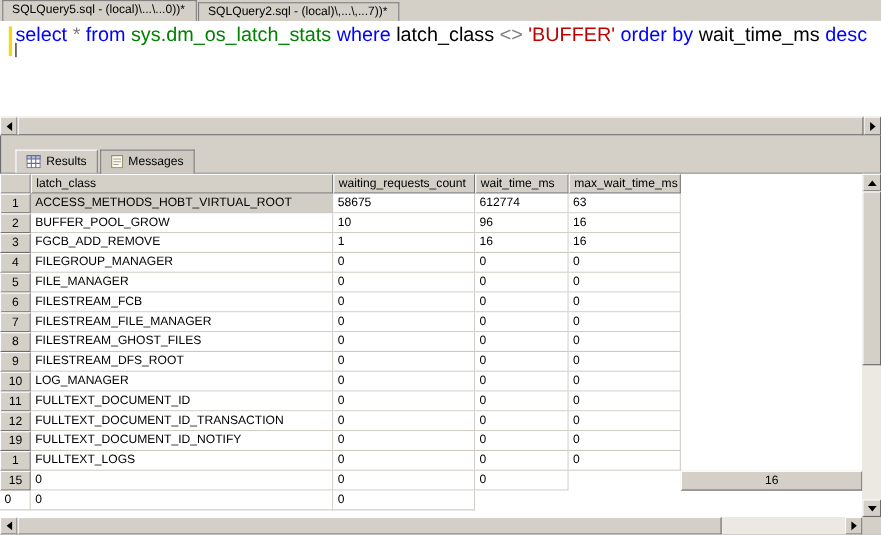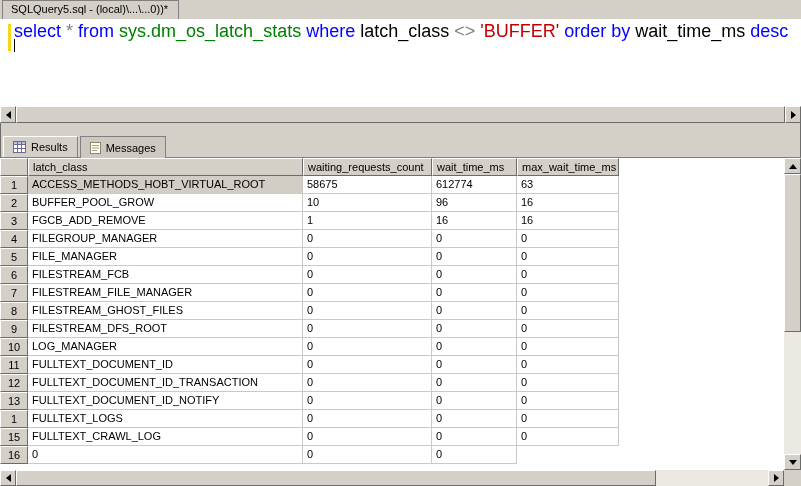--- a/index.html
+++ b/index.html
@@ -34,21 +34,21 @@
   .tri{width:0;height:0}
   .tri-left{border:4px solid transparent;border-left:none;border-right:5px solid #000}
   .tri-right{border:4px solid transparent;border-right:none;border-left:5px solid #000}
   .tri-up{border:4px solid transparent;border-top:none;border-bottom:5px solid #000}
   .tri-down{border:4px solid transparent;border-bottom:none;border-top:5px solid #000}
   .editor-hscroll{position:absolute;left:0;right:0;bottom:0;height:17px}
   .editor-hscroll .sb-btn{height:17px}
   .editor-hscroll .sb-thumb{left:0;top:0;bottom:0;right:0}
 
   
-  .res-tabs{position:absolute;top:136px;left:0;right:0;height:21px;display:flex;align-items:flex-start;padding-left:3px}
+  .res-tabs{position:absolute;top:136px;left:0;right:0;height:21px;display:flex;align-items:center;padding-left:14px}
   .res-tab{flex:none;display:flex;align-items:center;gap:5px;font-size:11px;color:#000;background:#d4d0c8;border:1px solid #808080;border-bottom:none;padding:0 9px;height:20px;margin-right:2px;position:relative;z-index:2;cursor:default}
   .res-tab.active{height:21px;border-color:#fff #808080 #808080 #fff}
   .res-tab.inactive{height:22px;background:#cdc9c1}
   .panel-line{position:absolute;top:157px;left:0;width:801px;height:1px;background:#808080}
 
   
   .grid-area{position:absolute;top:158px;left:0;width:784px;height:312px;background:#fff;overflow:hidden}
   .grid-table{display:grid;grid-template-columns:28px 275px 129px 85px 102px 1fr;grid-auto-rows:18px}
   .hcell{background:#d4d0c8;border-top:1px solid #fff;border-left:1px solid #fff;border-right:1px solid #6b6b6b;border-bottom:1px solid #6b6b6b;font-size:11px;line-height:16px;padding-left:4px;white-space:nowrap;overflow:hidden;color:#000}
   .rownum{text-align:center;padding:0}
@@ -66,20 +66,23 @@
 </style>
 </head>
 <body>
 
 <div class="app">
 
   <div class="doc-tabs">
     <div class="doc-tab active">
       <span>SQLQuery5.sql - (local)\...\...0))*</span>
     </div>
+    <div class="doc-tab">
+      <span>SQLQuery2.sql - (local)\,...\,...7))*</span>
+    </div>
   </div>
 
   <div class="editor">
     <div class="editor-text">
       <div class="change-bar"></div>
       <div class="sql-line"><span class="tok kw">select </span><span class="tok op">* </span><span class="tok kw">from </span><span class="tok sys">sys.dm_os_latch_stats </span><span class="tok kw">where </span><span class="tok id">latch_class </span><span class="tok op">&lt;&gt; </span><span class="tok str">'BUFFER' </span><span class="tok kw">order </span><span class="tok kw">by </span><span class="tok id">wait_time_ms </span><span class="tok kw">desc</span></div>
       <div class="caret"></div>
     </div>
     <div class="sb sb-h editor-hscroll">
       <div class="sb-btn">
@@ -191,34 +194,33 @@
         <div class="dcell">0</div>
         <div class="dcell">0</div>
         <div class="dcell">0</div>
         <div class="dfiller"></div>
         <div class="hcell rownum">12</div>
         <div class="dcell">FULLTEXT_DOCUMENT_ID_TRANSACTION</div>
         <div class="dcell">0</div>
         <div class="dcell">0</div>
         <div class="dcell">0</div>
         <div class="dfiller"></div>
-        <div class="hcell rownum">13</div>
+        <div class="hcell rownum">19</div>
         <div class="dcell">FULLTEXT_DOCUMENT_ID_NOTIFY</div>
         <div class="dcell">0</div>
         <div class="dcell">0</div>
         <div class="dcell">0</div>
         <div class="dfiller"></div>
         <div class="hcell rownum">1</div>
         <div class="dcell">FULLTEXT_LOGS</div>
         <div class="dcell">0</div>
         <div class="dcell">0</div>
         <div class="dcell">0</div>
         <div class="dfiller"></div>
         <div class="hcell rownum">15</div>
-        <div class="dcell">FULLTEXT_CRAWL_LOG</div>
         <div class="dcell">0</div>
         <div class="dcell">0</div>
         <div class="dcell">0</div>
         <div class="dfiller"></div>
         <div class="hcell rownum">16</div>
         <div class="dcell">0</div>
         <div class="dcell">0</div>
         <div class="dcell">0</div>
         <div class="dfiller"></div>
       </div>

